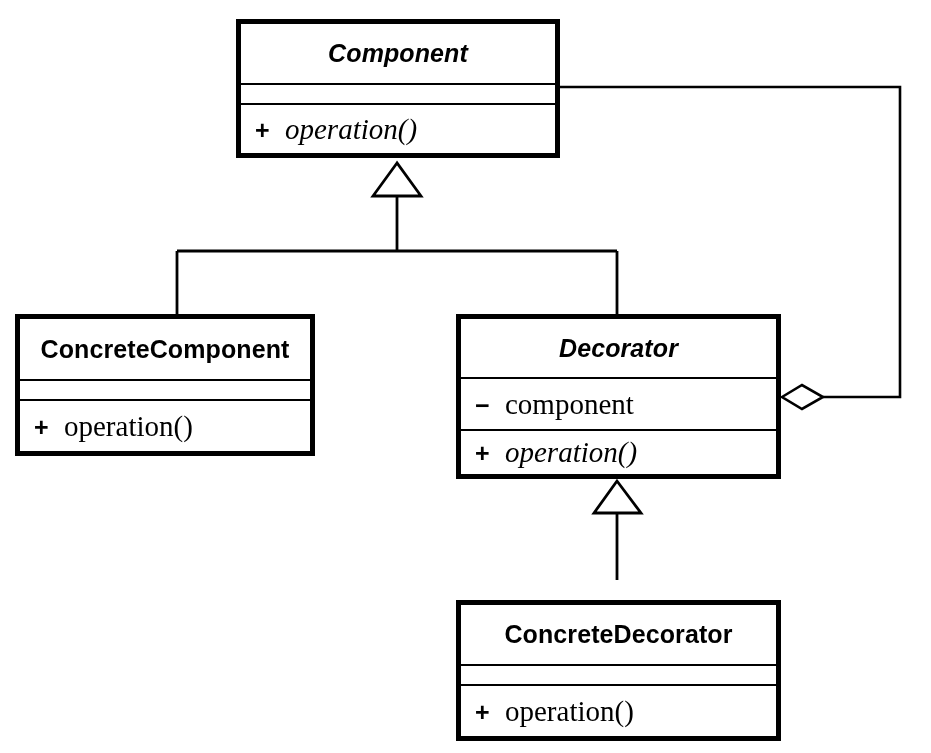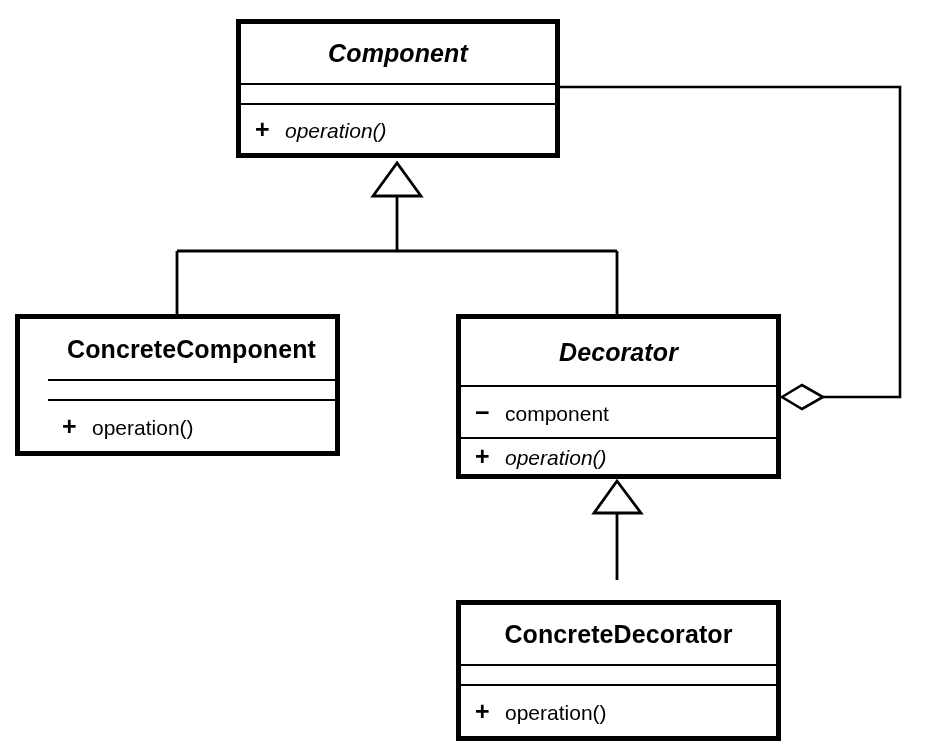--- a/index.html
+++ b/index.html
@@ -65,22 +65,23 @@
     white-space: nowrap;
   }
   .visibility {
     font-weight: bold;
     font-size: 25px;
     width: 30px;
     display: inline-block;
     font-style: normal;
   }
   .member-name {
-    font-size: 21px;
+    font-size: 29px;
     font-style: normal;
+    font-family: Liberation Serif, serif;
   }
   .member-name.italic {
     font-style: italic;
   }
 </style>
 </head>
 <body>
 
 <div id="diagram-root">
 
@@ -114,33 +115,33 @@
     <div class="compartment name-compartment abstract" style="height:59px;">Component</div>
     <div class="compartment divided empty-compartment" style="height:20px;"></div>
     <div class="compartment divided attr-compartment" style="flex:1;">
       <span class="member">
         <span class="visibility">+</span>
         <span class="member-name italic">operation()</span>
       </span>
     </div>
   </div>
 
-  <div class="uml-class" style="left:15px; top:314px; width:325px; height:142px;padding-left:28px;">
+  <div class="uml-class" style="left:15px; top:314px; width:300px; height:142px;">
     <div class="compartment name-compartment" style="height:60px;">ConcreteComponent</div>
     <div class="compartment divided empty-compartment" style="height:20px;"></div>
     <div class="compartment divided attr-compartment" style="flex:1;">
       <span class="member">
         <span class="visibility">+</span>
         <span class="member-name">operation()</span>
       </span>
     </div>
   </div>
 
   <div class="uml-class" style="left:456px; top:314px; width:325px; height:165px;">
-    <div class="compartment name-compartment abstract" style="height:66px;">Decorator</div>
+    <div class="compartment name-compartment abstract" style="height:58px;">Decorator</div>
     <div class="compartment divided attr-compartment" style="height:52px;">
       <span class="member">
         <span class="visibility">−</span>
         <span class="member-name">component</span>
       </span>
     </div>
     <div class="compartment divided attr-compartment" style="flex:1;">
       <span class="member">
         <span class="visibility">+</span>
         <span class="member-name italic">operation()</span>

